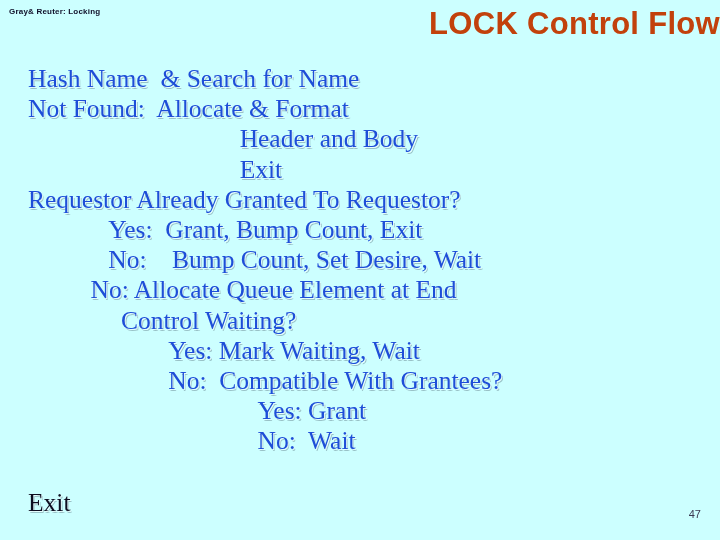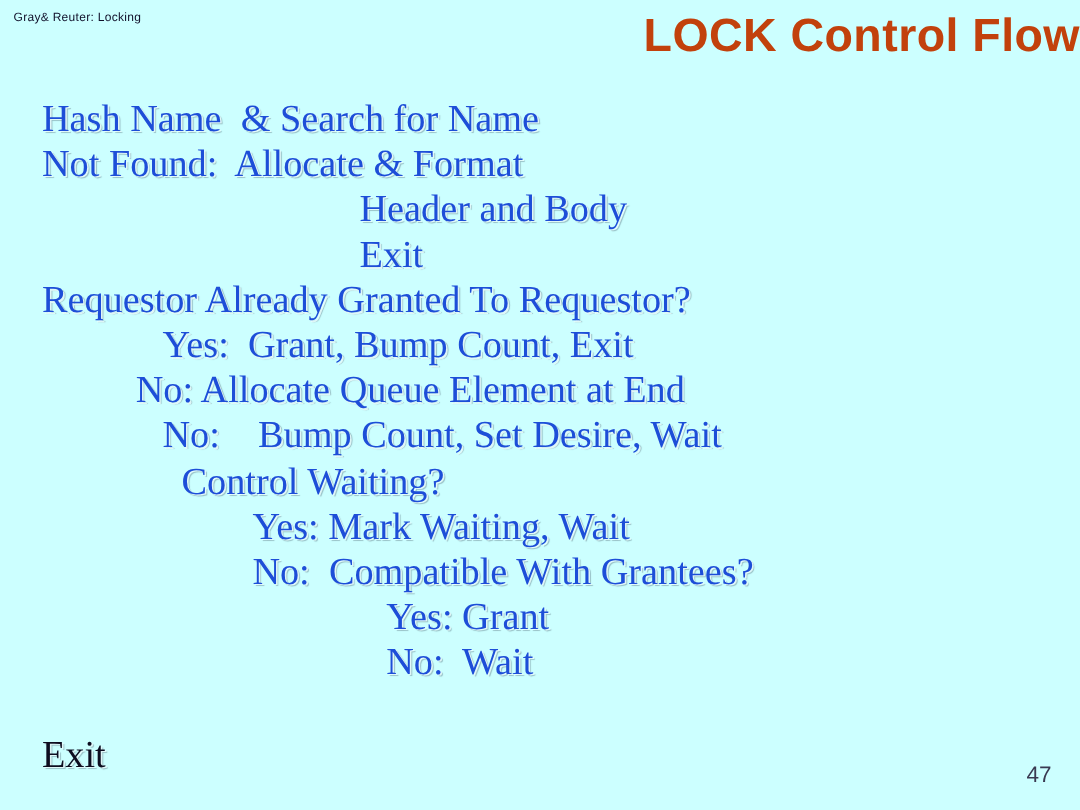--- a/index.html
+++ b/index.html
@@ -22,21 +22,21 @@
     background: #ccffff;
   }
 
   
   #running-header {
     position: absolute;
     left: 9px;
     top: 7px;
     font-family: "Liberation Sans", "DejaVu Sans", sans-serif;
     font-size: 8px;
-    font-weight: normal;
+    font-weight: bold;
     letter-spacing: 0.2px;
     color: #10102a;
     white-space: nowrap;
     text-align: right;
   }
 
   
   #slide-title {
     position: absolute;
     left: 0;
@@ -94,43 +94,43 @@
     text-shadow: 1px 1px 0 rgba(235, 255, 255, 0.85),
                  1.6px 1.6px 0.6px rgba(90, 120, 130, 0.45);
   }
 
   
   #page-number {
     position: absolute;
     right: 19px;
     top: 508px;
     font-family: "Liberation Sans", "DejaVu Sans", sans-serif;
-    font-size: 15px;
+    font-size: 11px;
     color: #3a3a52;
     white-space: nowrap;
   }
 </style>
 </head>
 <body>
 
 <div id="slide">
 
   <div id="running-header">Gray&amp; Reuter: Locking</div>
 
   <div id="slide-title">LOCK Control Flow</div>
 
   <div id="body-block">
       <div class="flow-line ind-0">Hash Name  &amp; Search for Name</div>
       <div class="flow-line ind-0">Not Found:  Allocate &amp; Format</div>
       <div class="flow-line ind-8">Header and Body</div>
       <div class="flow-line ind-8">Exit</div>
       <div class="flow-line ind-0">Requestor Already Granted To Requestor?</div>
       <div class="flow-line ind-3">Yes:  Grant, Bump Count, Exit</div>
+      <div class="flow-line ind-3">No:    Bump Count, Set Desire, Wait</div>
       <div class="flow-line ind-2">No: Allocate Queue Element at End</div>
-      <div class="flow-line ind-3">No:    Bump Count, Set Desire, Wait</div>
       <div class="flow-line ind-4">Control Waiting?</div>
       <div class="flow-line ind-6">Yes: Mark Waiting, Wait</div>
       <div class="flow-line ind-6">No:  Compatible With Grantees?</div>
       <div class="flow-line ind-9">Yes: Grant</div>
       <div class="flow-line ind-9">No:  Wait</div>
     </div>
 
   <div id="exit-line">Exit</div>
 
   <div id="page-number">47</div>

